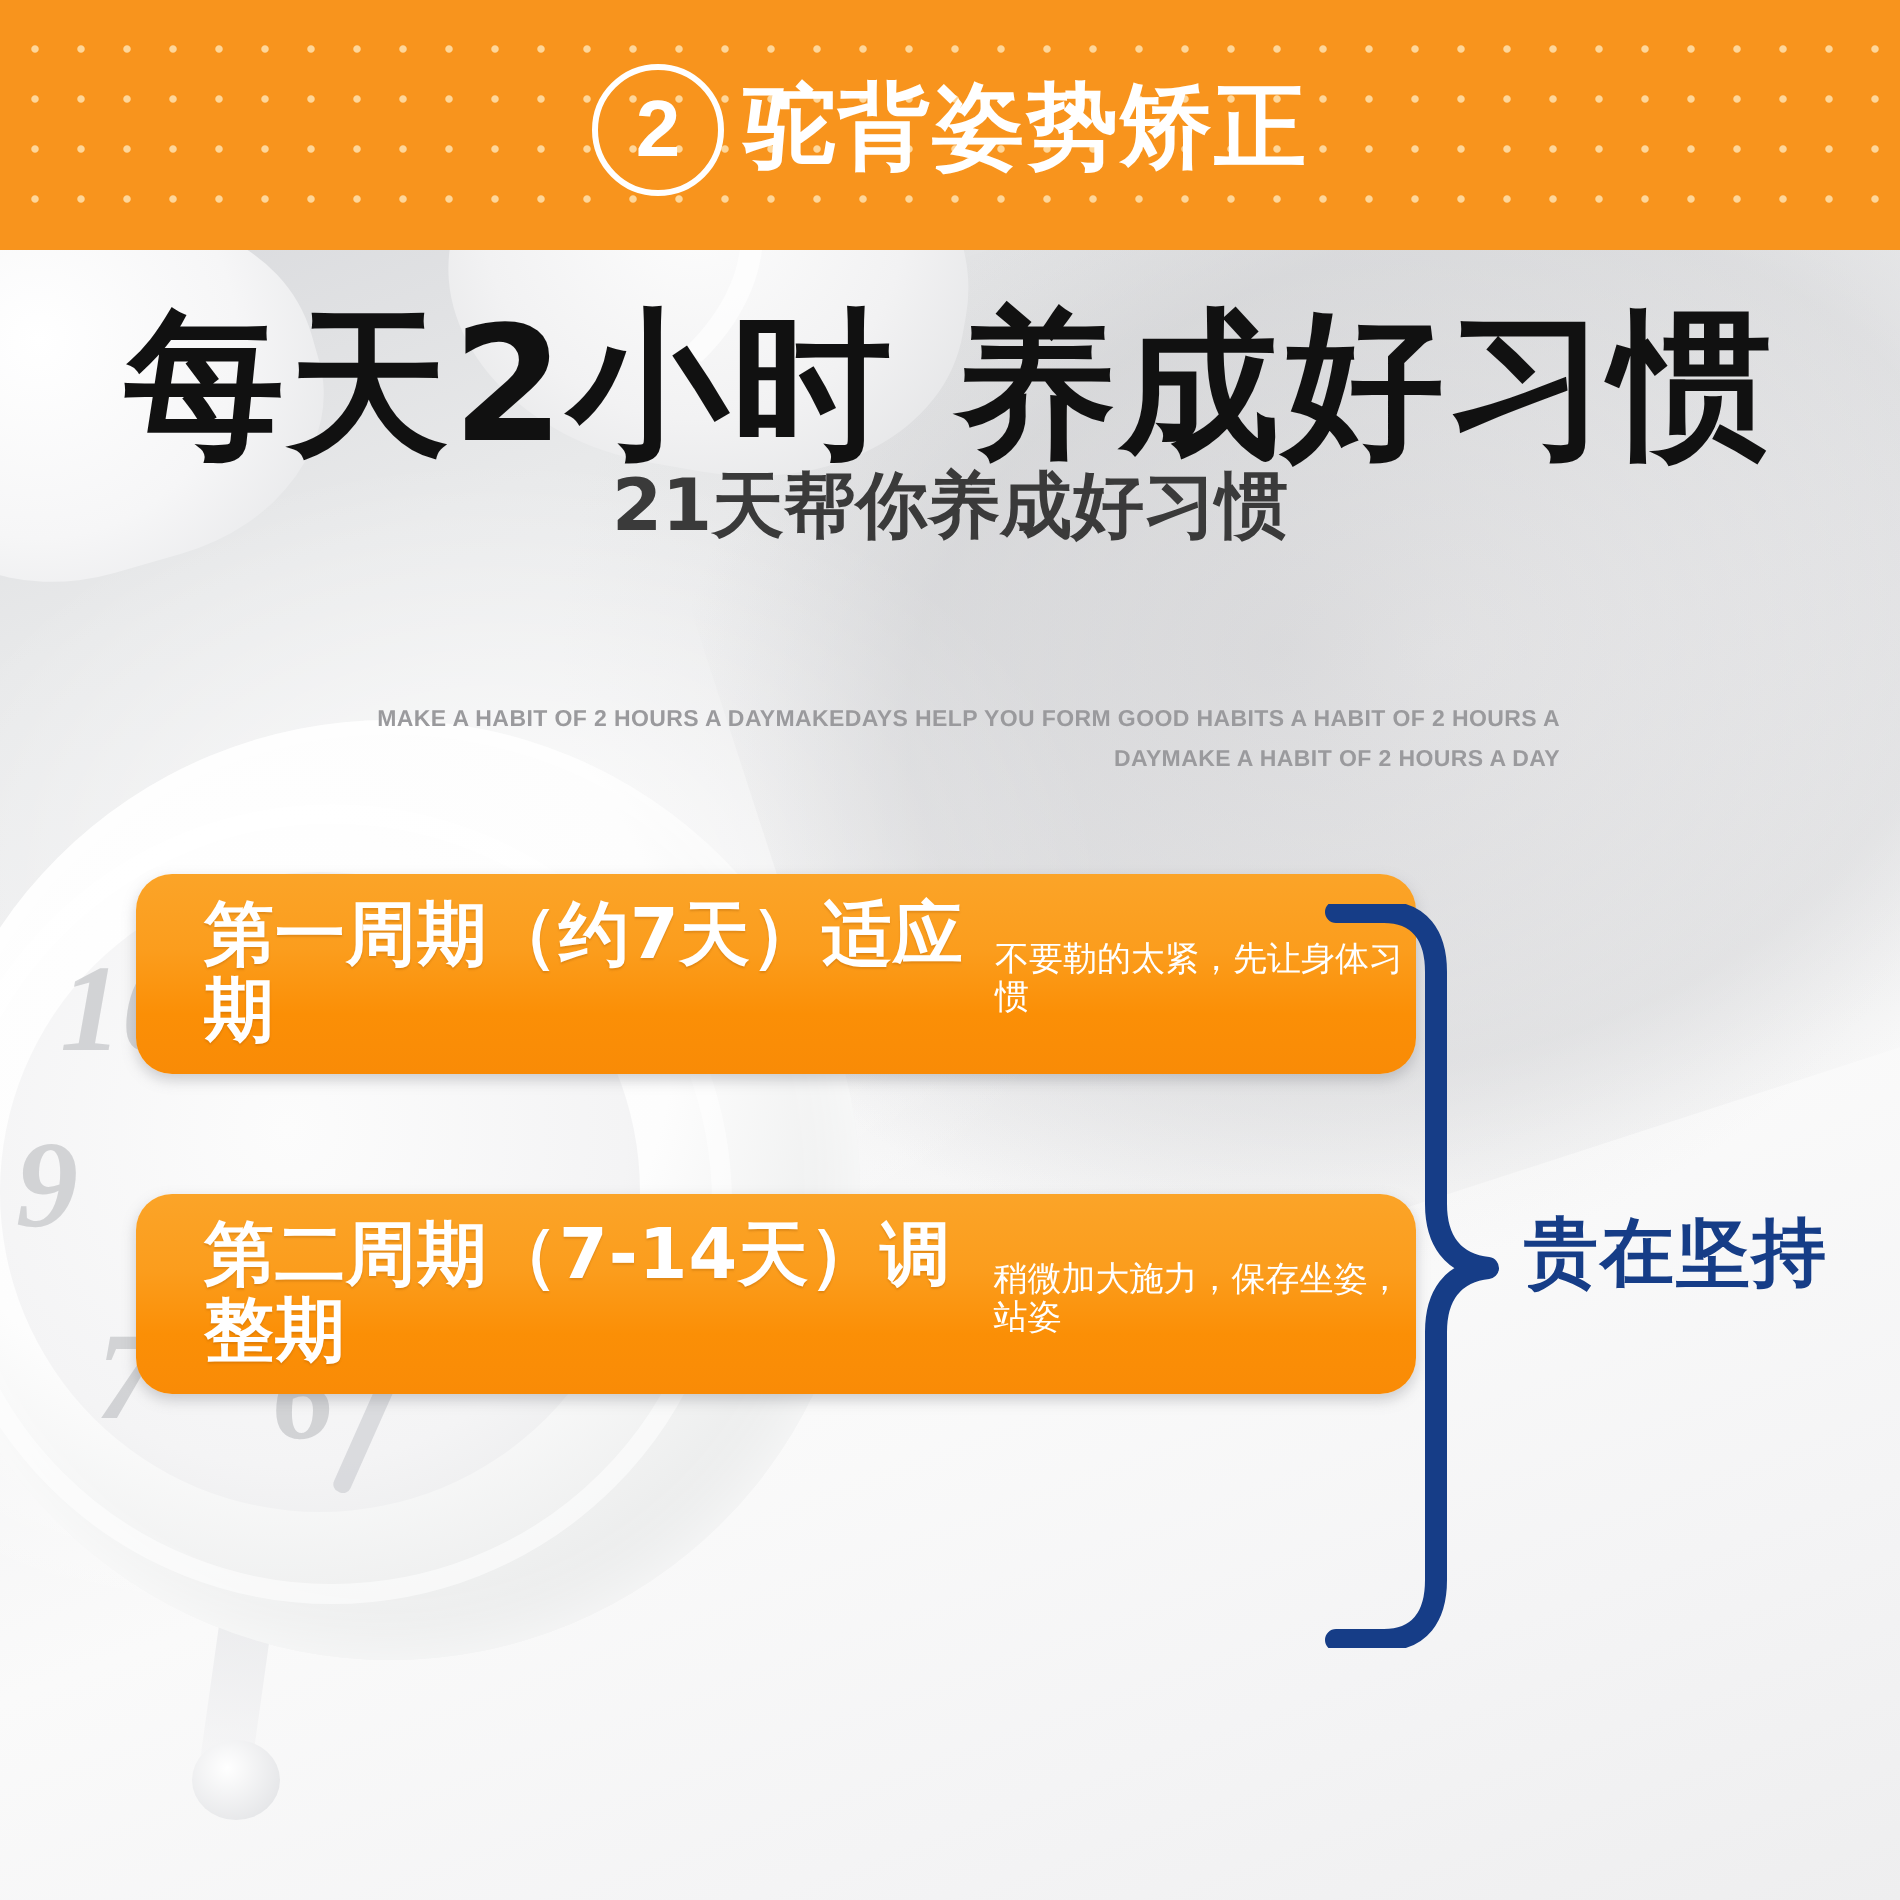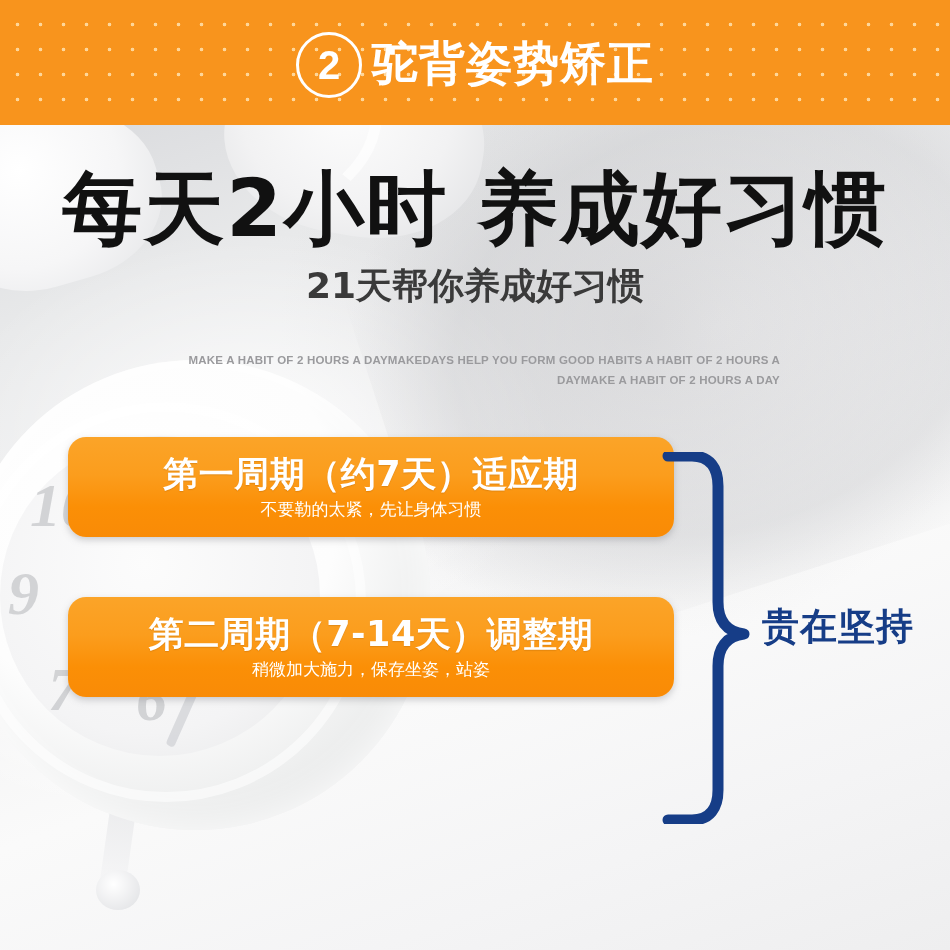--- a/index.html
+++ b/index.html
@@ -55,32 +55,32 @@
   .circ-num{display:inline-flex;align-items:center;justify-content:center;
     width:60px;height:60px;border:3px solid #ffffff;border-radius:50%;
     font-size:40px;font-weight:700;line-height:1;color:#fff;margin-right:6px;
     transform:translateY(2px);}
   .header-text{font-size:46px;font-weight:700;letter-spacing:1px;line-height:1;
     font-family:"DejaVu Sans","Liberation Sans",sans-serif;}
 
   
   .hero{position:absolute;left:0;top:150px;width:950px;text-align:center;}
   .hero-h1{font-size:80px;font-weight:700;line-height:1.08;color:#111111;letter-spacing:2px;
-    font-family:"DejaVu Sans","Liberation Sans",sans-serif;margin:16px;}
+    font-family:"DejaVu Sans","Liberation Sans",sans-serif;margin:0;}
   .hero-h2{font-size:36px;font-weight:700;color:#3a3a3a;line-height:1;margin:0 0 0 0;
     font-family:"DejaVu Sans","Liberation Sans",sans-serif;}
   .hero-en{position:absolute;left:170px;top:200px;width:610px;text-align:right;
     font-size:11.5px;font-weight:700;color:#9a9a9d;line-height:1.75;letter-spacing:.2px;}
 
   
   .cards{position:absolute;left:68px;top:437px;width:606px;}
   .card{position:relative;width:606px;height:100px;border-radius:18px;
     background:linear-gradient(180deg,#fba428 0%,#fb9d1d 38%,#fb8f06 70%,#f98b06 100%);
     box-shadow:0 3px 7px rgba(120,120,125,.35);
-    display:flex;flex-direction:column;align-items:center;justify-content:center;}
+    display:flex;flex-direction:row;align-items:center;justify-content:center;padding-left:34px;}
   .card + .card{margin-top:60px;justify-content:center;}
   .card-title{color:#ffffff;font-size:35px;font-weight:700;line-height:1.1;letter-spacing:.5px;
     font-family:"DejaVu Sans","Liberation Sans",sans-serif;text-shadow:0 1px 1px rgba(150,80,0,.25);}
   .card-sub{color:#ffffff;font-size:17px;font-weight:400;line-height:1.1;margin-top:6px;
     font-family:"DejaVu Sans","Liberation Sans",sans-serif;}
 
   
   .brace{position:absolute;left:662px;top:452px;width:110px;height:372px;}
   .brace svg{display:block;}
   .brace-label{position:absolute;left:762px;top:608px;color:#163d87;

